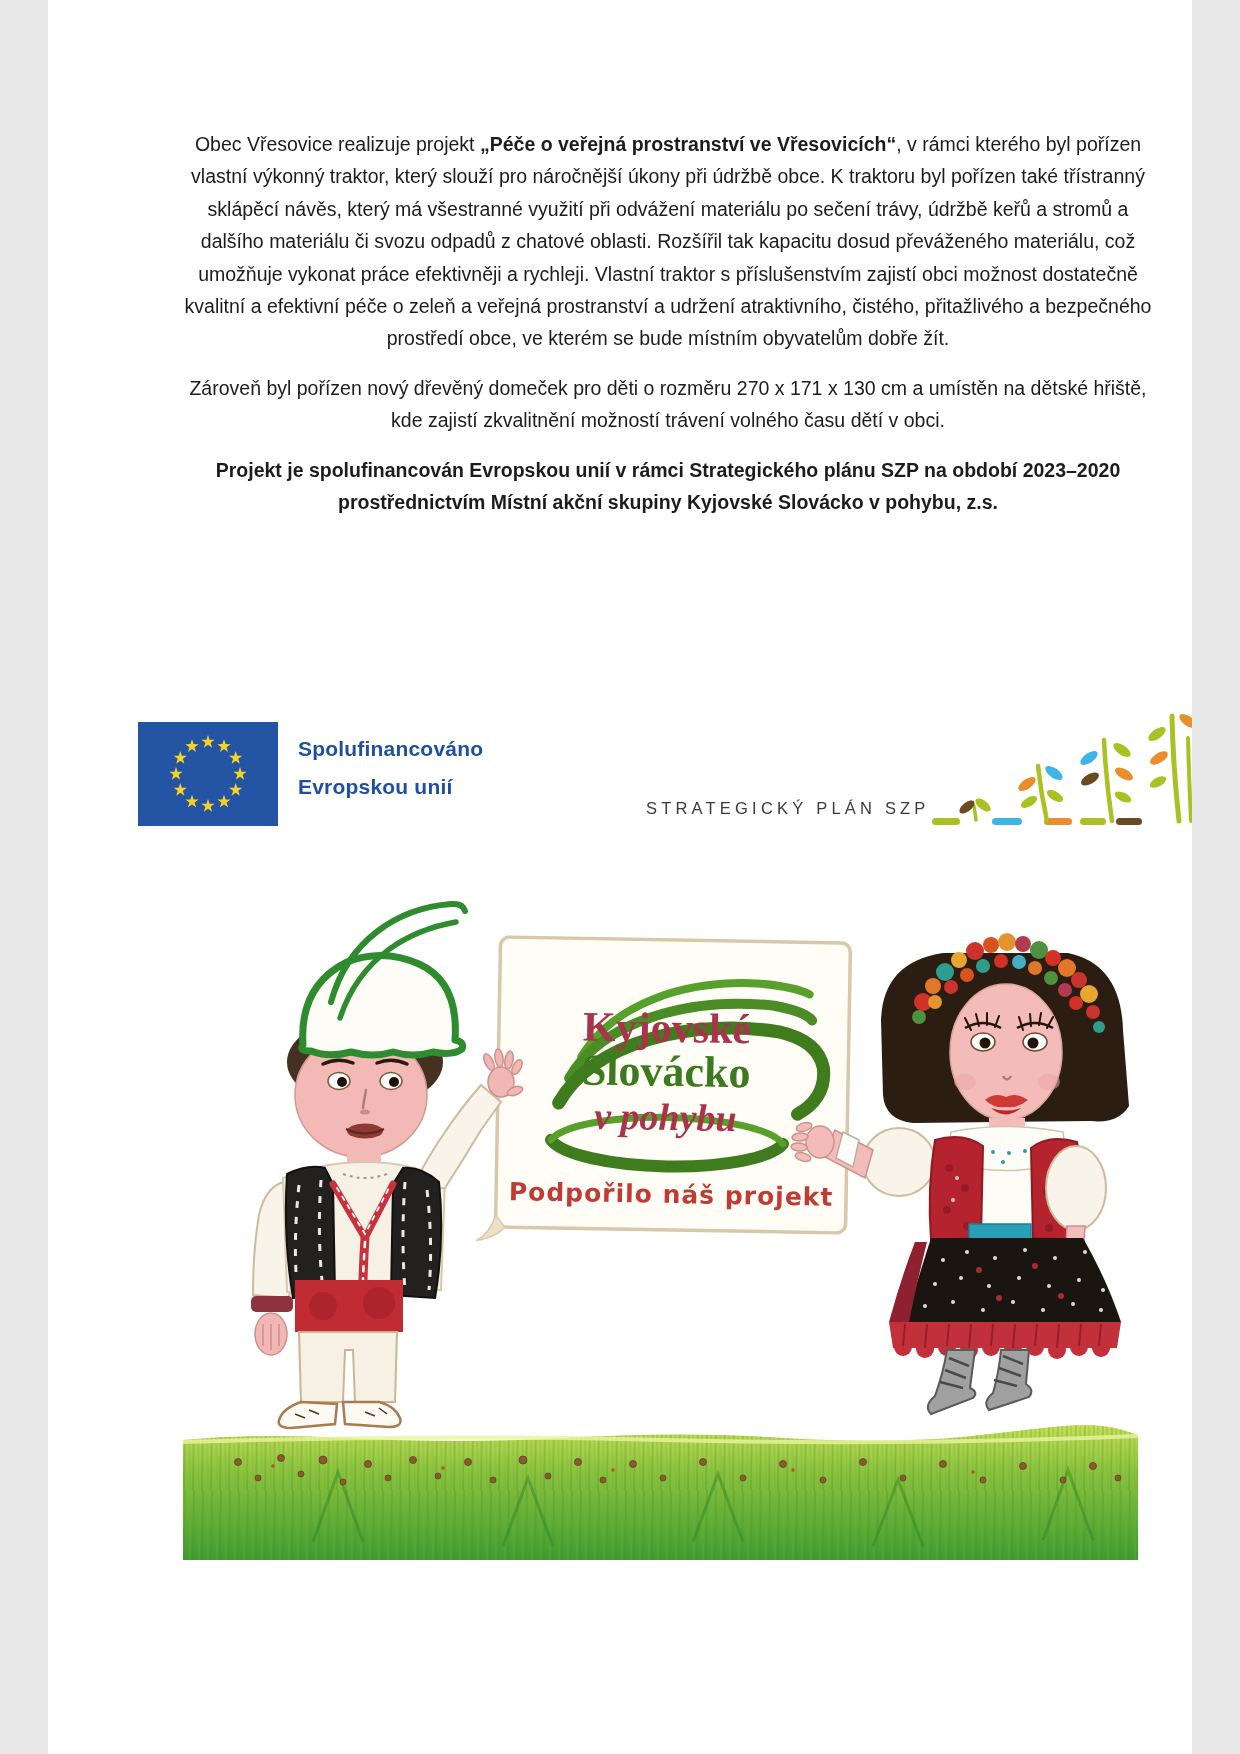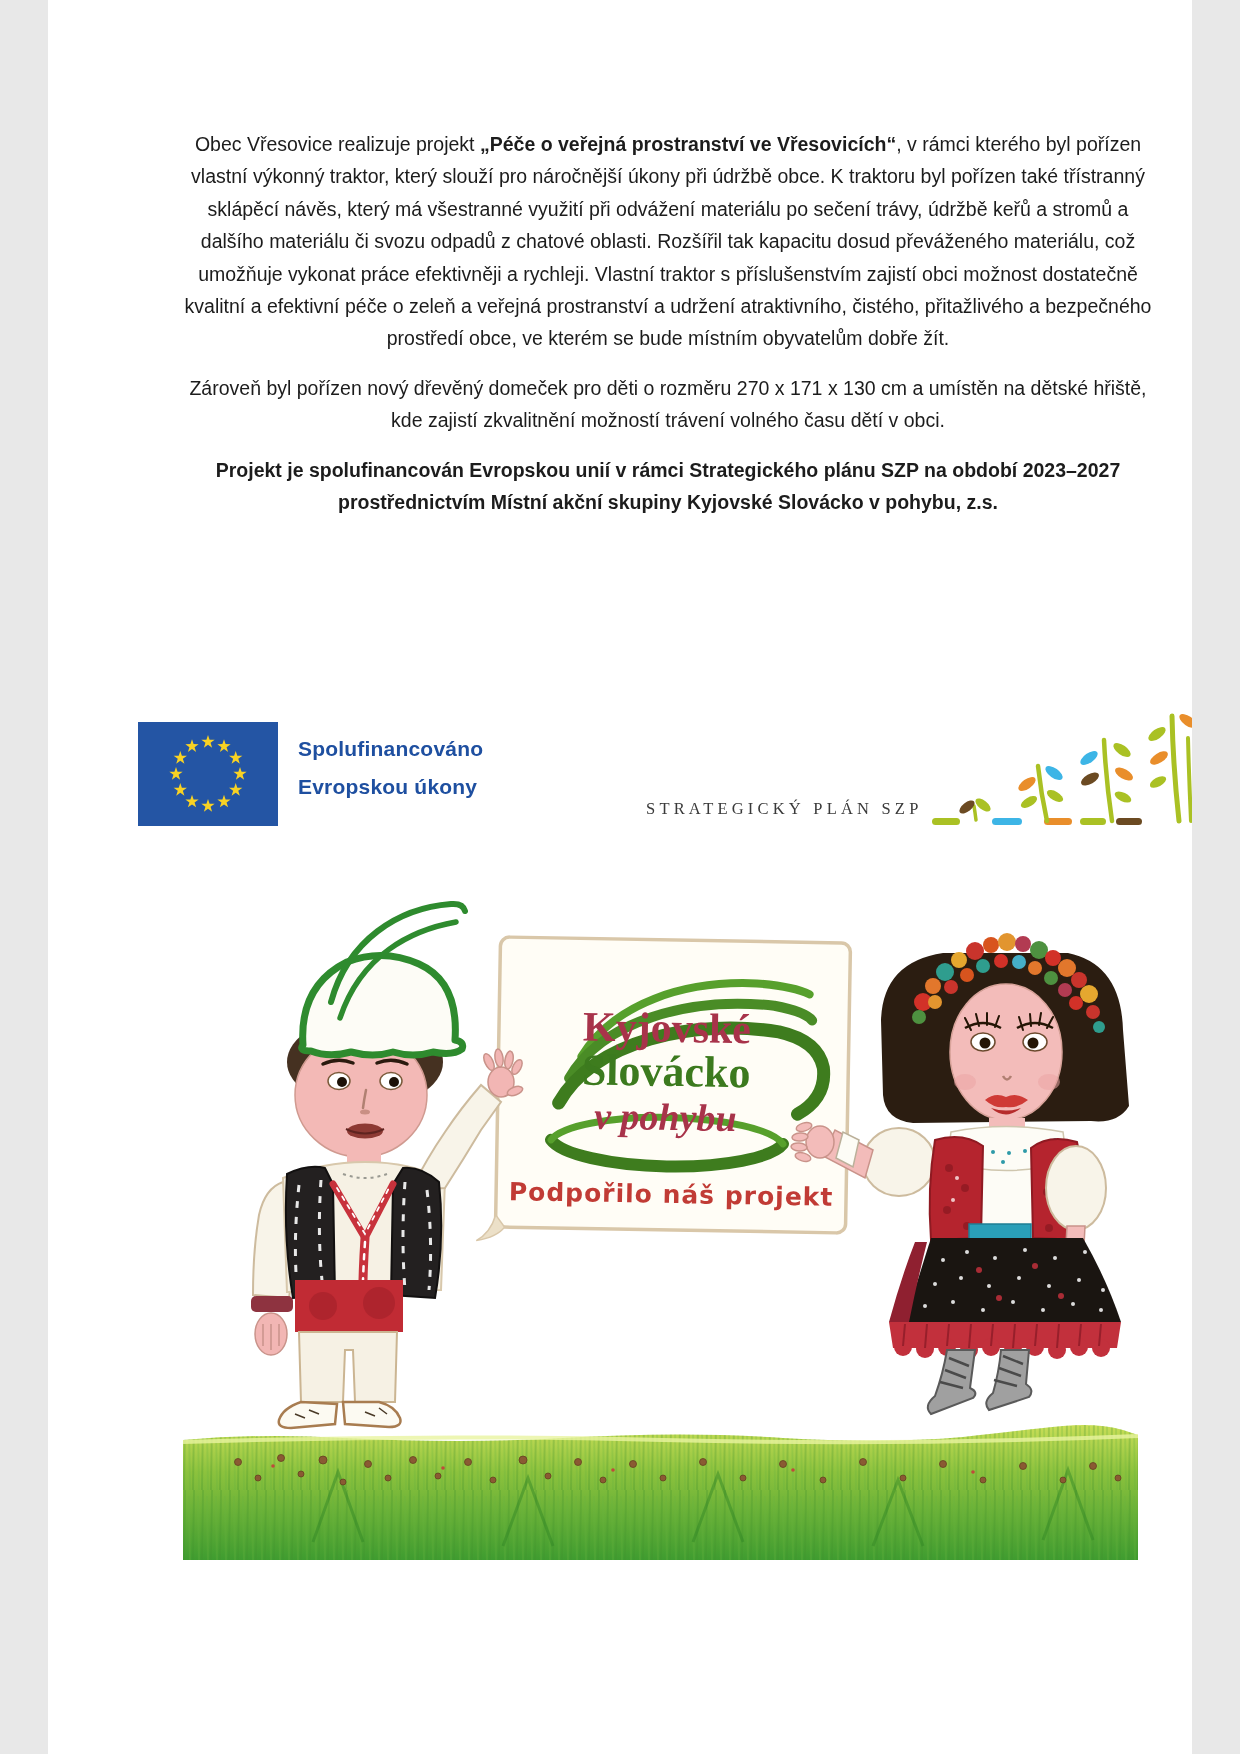--- a/index.html
+++ b/index.html
@@ -17,35 +17,35 @@
   .p3{font-weight:bold;}
   .eu-flag{position:absolute;left:90px;top:722px;width:140px;height:104px;}
   .eu-text{
     position:absolute;left:250px;top:730px;
     font-weight:bold;font-size:21px;line-height:38px;color:#1e4fa0;
     letter-spacing:.2px;
   }
   .szp-label{
     position:absolute;left:598px;top:799px;
     font-size:16.5px;letter-spacing:4.2px;color:#3a3a3a;
-    font-family:Liberation Serif, serif;white-space:nowrap;text-align:center;
+    font-family:Liberation Sans, sans-serif;white-space:nowrap;text-align:center;
   }
   .szp-plants{position:absolute;left:878px;top:706px;width:312px;height:124px;}
   .illustration{position:absolute;left:135px;top:790px;width:955px;height:770px;}
   svg text{user-select:none;}
 </style>
 </head>
 <body>
 
 <div class="page">
 
   <div class="doc-text">
     <p><span>Obec Vřesovice realizuje projekt </span><span class="b">„Péče o veřejná prostranství ve Vřesovicích“</span><span>, v rámci kterého byl pořízen vlastní výkonný traktor, který slouží pro náročnější úkony při údržbě obce. K traktoru byl pořízen také třístranný sklápěcí návěs, který má všestranné využití při odvážení materiálu po sečení trávy, údržbě keřů a stromů a dalšího materiálu či svozu odpadů z chatové oblasti. Rozšířil tak kapacitu dosud převáženého materiálu, což umožňuje vykonat práce efektivněji a rychleji. Vlastní traktor s příslušenstvím zajistí obci možnost dostatečně kvalitní a efektivní péče o zeleň a veřejná prostranství a udržení atraktivního, čistého, přitažlivého a bezpečného prostředí obce, ve kterém se bude místním obyvatelům dobře žít.</span></p>
     <p>Zároveň byl pořízen nový dřevěný domeček pro děti o rozměru 270 x 171 x 130 cm a umístěn na dětské hřiště, kde zajistí zkvalitnění možností trávení volného času dětí v obci.</p>
-    <p class="p3">Projekt je spolufinancován Evropskou unií v rámci Strategického plánu SZP na období 2023–2027 prostřednictvím Místní akční skupiny Kyjovské Slovácko v pohybu, z.s.</p>
+    <p class="p3">Projekt je spolufinancován Evropskou unií v rámci Strategického plánu SZP na období 2023–2020 prostřednictvím Místní akční skupiny Kyjovské Slovácko v pohybu, z.s.</p>
   </div>
 
   <svg class="eu-flag" viewBox="0 0 140 104" aria-hidden="true">
     <rect x="0" y="0" width="140" height="104" fill="#2455a4"></rect>
     <g fill="#f8d224">
       <g id="star0" transform="translate(70,20)">
           <polygon points="0,-7 1.59,-2.18 6.66,-2.16 2.57,0.83 4.11,5.66 0,2.7 -4.11,5.66 -2.57,0.83 -6.66,-2.16 -1.59,-2.18"></polygon>
         </g>
       <g transform="translate(86,24.3)">
           <polygon points="0,-7 1.59,-2.18 6.66,-2.16 2.57,0.83 4.11,5.66 0,2.7 -4.11,5.66 -2.57,0.83 -6.66,-2.16 -1.59,-2.18"></polygon>
@@ -78,21 +78,21 @@
           <polygon points="0,-7 1.59,-2.18 6.66,-2.16 2.57,0.83 4.11,5.66 0,2.7 -4.11,5.66 -2.57,0.83 -6.66,-2.16 -1.59,-2.18"></polygon>
         </g>
       <g transform="translate(54,24.3)">
           <polygon points="0,-7 1.59,-2.18 6.66,-2.16 2.57,0.83 4.11,5.66 0,2.7 -4.11,5.66 -2.57,0.83 -6.66,-2.16 -1.59,-2.18"></polygon>
         </g>
     </g>
   </svg>
 
   <div class="eu-text">
     <div>Spolufinancováno</div>
-    <div>Evropskou úkony</div>
+    <div>Evropskou unií</div>
   </div>
 
   <div class="szp-label">STRATEGICKÝ PLÁN SZP</div>
 
   <svg class="szp-plants" viewBox="0 0 312 124" aria-hidden="true">
     <g>
       <rect x="6" y="112" width="28" height="7" rx="3.5" fill="#aac124"></rect>
       <rect x="66" y="112" width="30" height="7" rx="3.5" fill="#3db5e6"></rect>
       <rect x="118" y="112" width="28" height="7" rx="3.5" fill="#e98e2b"></rect>
       <rect x="154" y="112" width="26" height="7" rx="3.5" fill="#aac124"></rect>

